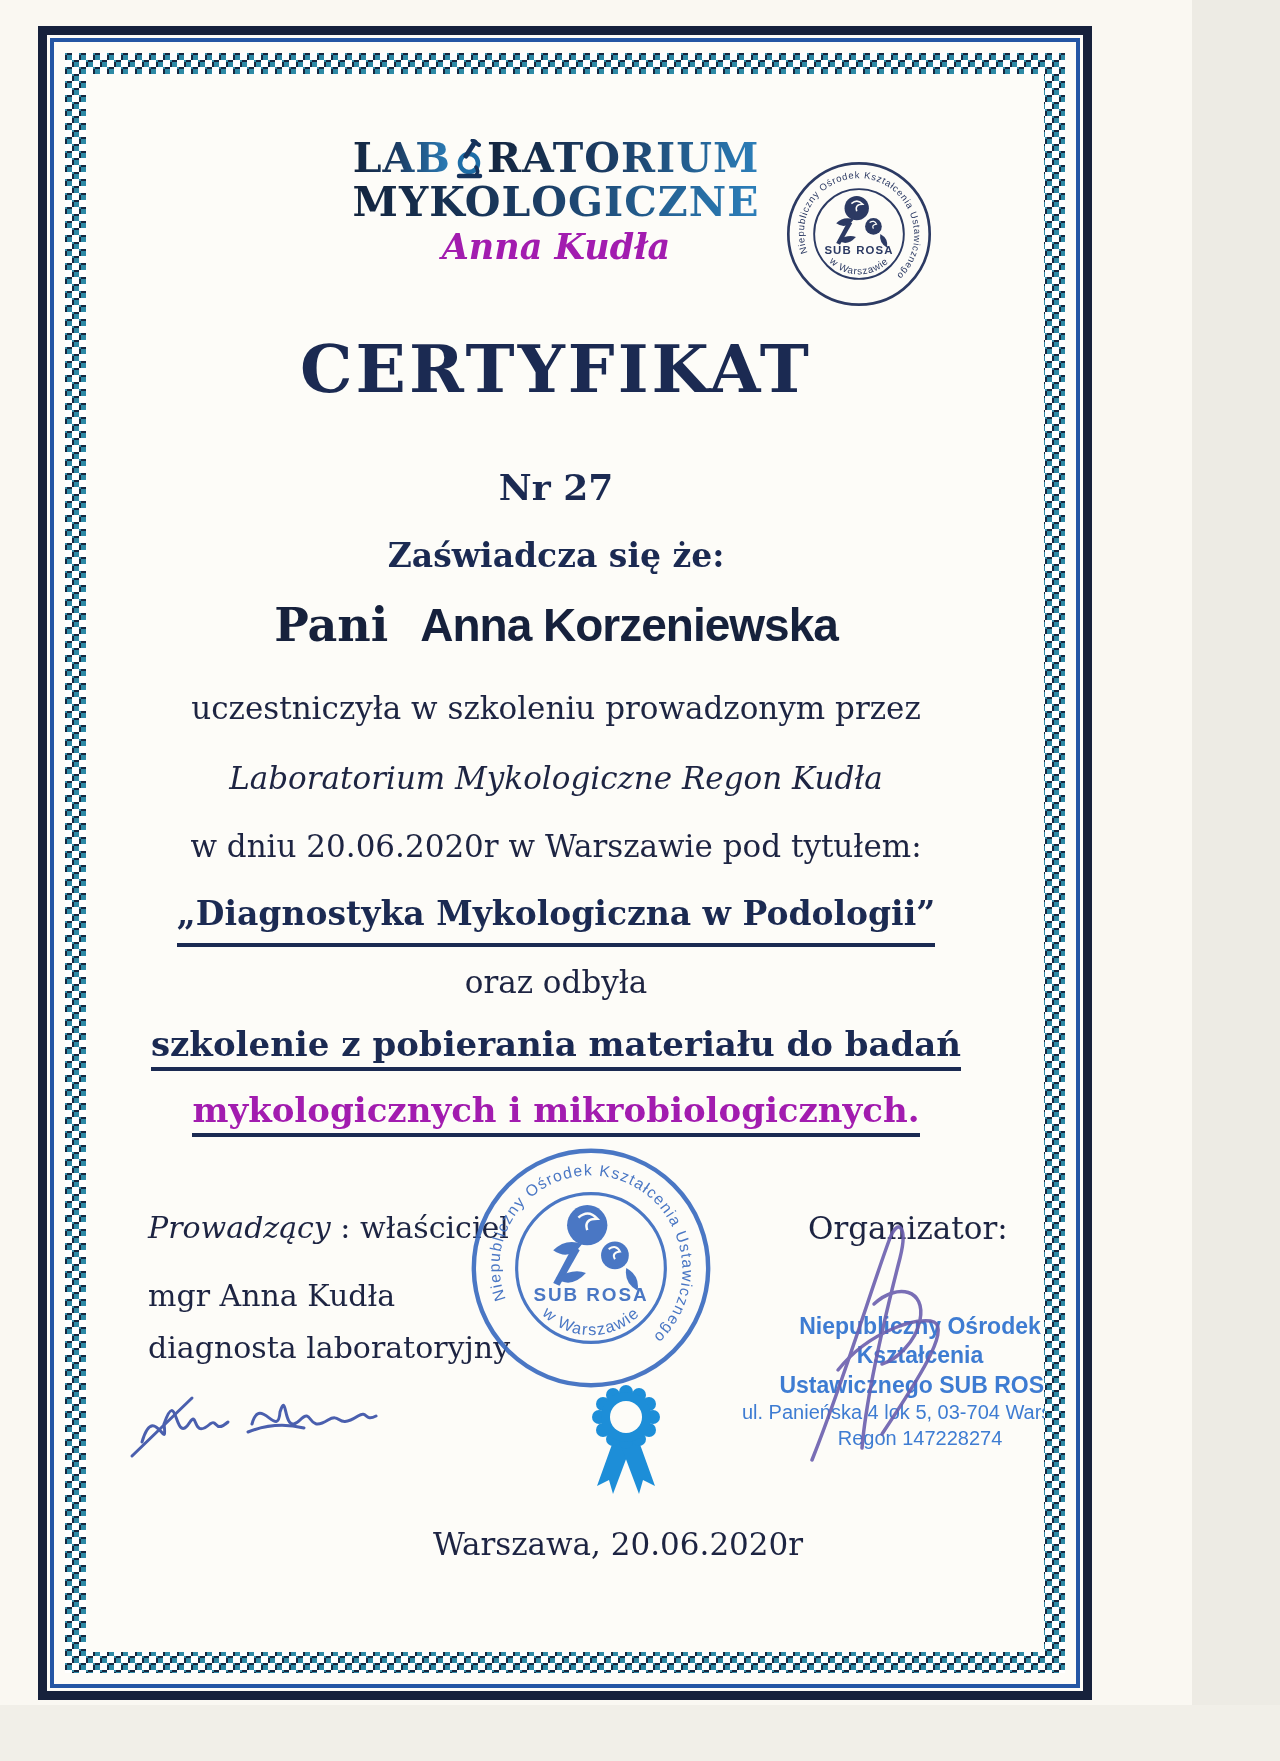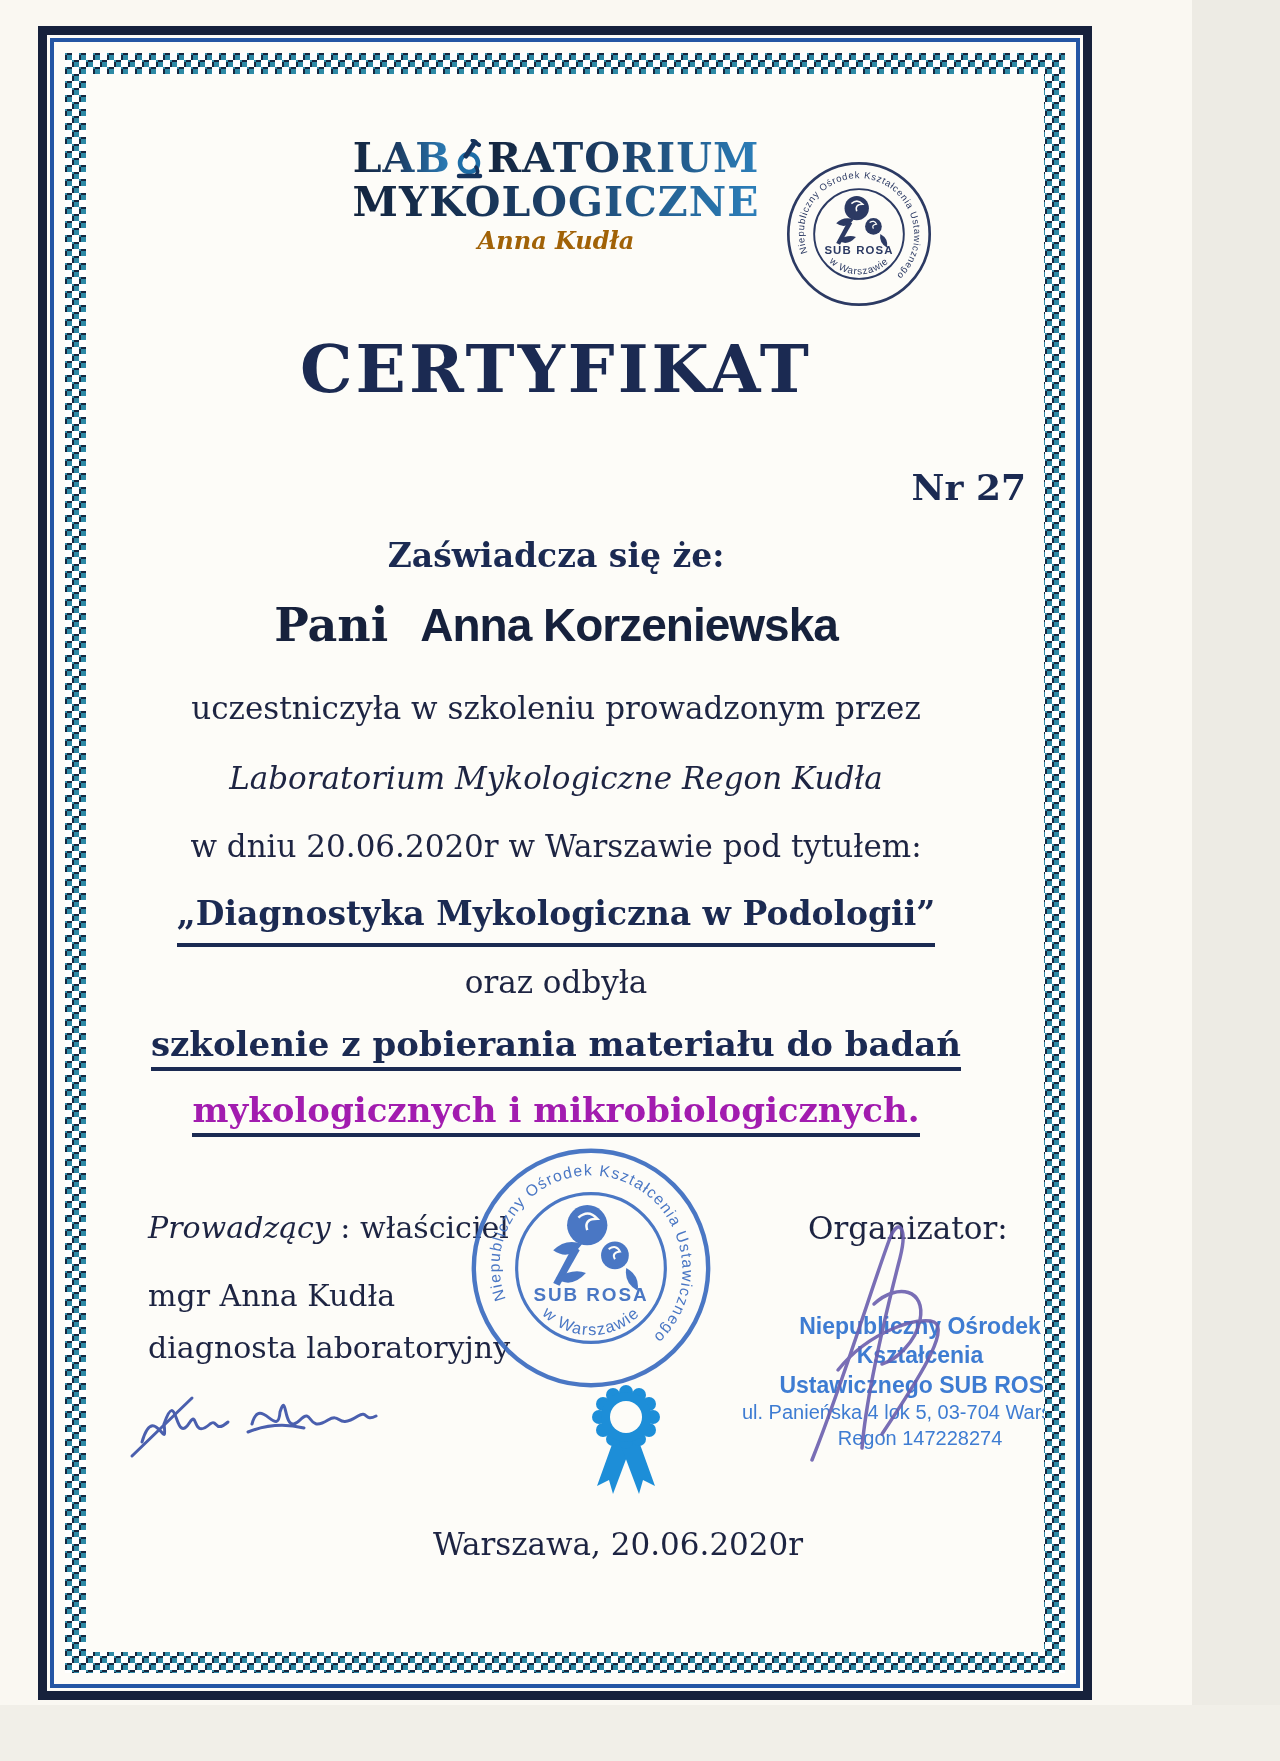--- a/index.html
+++ b/index.html
@@ -37,25 +37,25 @@
   .logo-line{font-weight:bold;letter-spacing:1px;line-height:1;}
   .logo-grad{
     background:linear-gradient(90deg,#13253f 0%,#1b3c63 45%,#2c7fba 100%);
     -webkit-background-clip:text;background-clip:text;color:transparent;
   }
   @supports not ((-webkit-background-clip:text) or (background-clip:text)){
     .logo-grad{color:#1c4a7a;}
   }
   .logo1{top:64px;font-size:41px;}
   .logo2{top:108px;font-size:41px;}
-  .logo3{top:152px;font-size:24px;font-style:italic;font-weight:bold;color:#a16207;text-align:center;}
+  .logo3{top:152px;font-size:35px;font-style:italic;font-weight:bold;color:#a21caf;text-align:center;}
   .microscope{display:inline-block;vertical-align:-7px;margin:0 1px;}
 
   .title{top:256px;font-size:66px;font-weight:bold;letter-spacing:3px;color:#1b2a52;}
-  .nr{top:392px;font-size:36px;font-weight:bold;color:#1b2a52;text-align:right;}
+  .nr{top:392px;font-size:36px;font-weight:bold;color:#1b2a52;}
   .attest{top:462px;font-size:33px;font-weight:bold;color:#1b2a52;}
   .recipient{top:524px;font-size:46px;font-weight:bold;color:#16213c;}
   .recipient .sans{font-family:"Liberation Sans", sans-serif;letter-spacing:-1px;}
   .line-participation{top:616px;font-size:31px;}
   .line-provider{top:686px;font-size:31px;font-style:italic;}
   .line-date{top:754px;font-size:31px;}
   .line-course{top:820px;font-size:33px;font-weight:bold;color:#1b2a52;}
   .line-course .u{border-bottom:4px solid #1b2a52;padding-bottom:10px;}
   .line-conj{top:890px;font-size:31px;}
   .line-train1{top:950px;font-size:34px;font-weight:bold;color:#1b2a52;}

